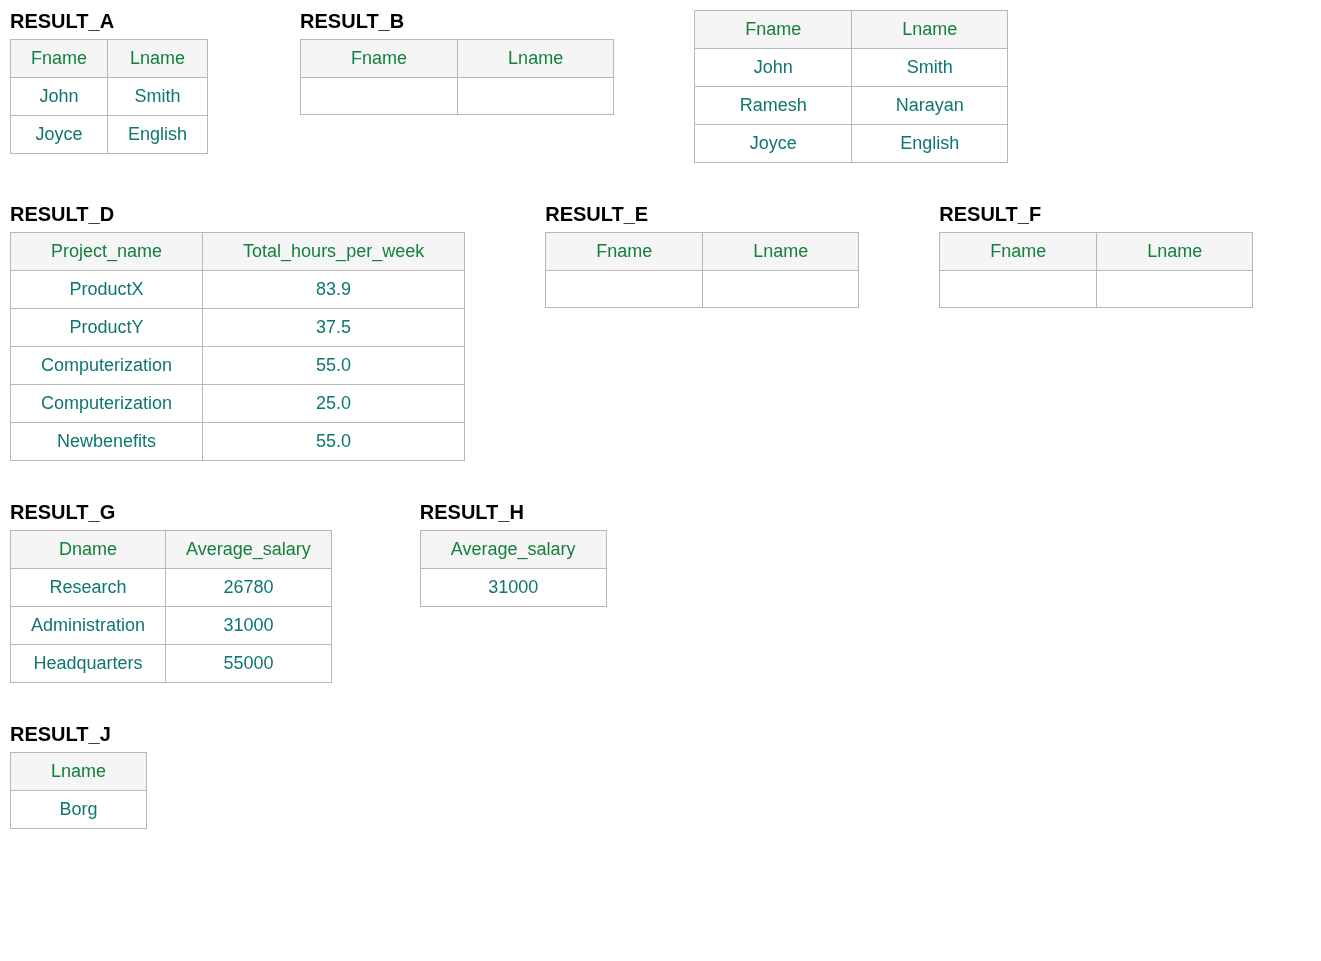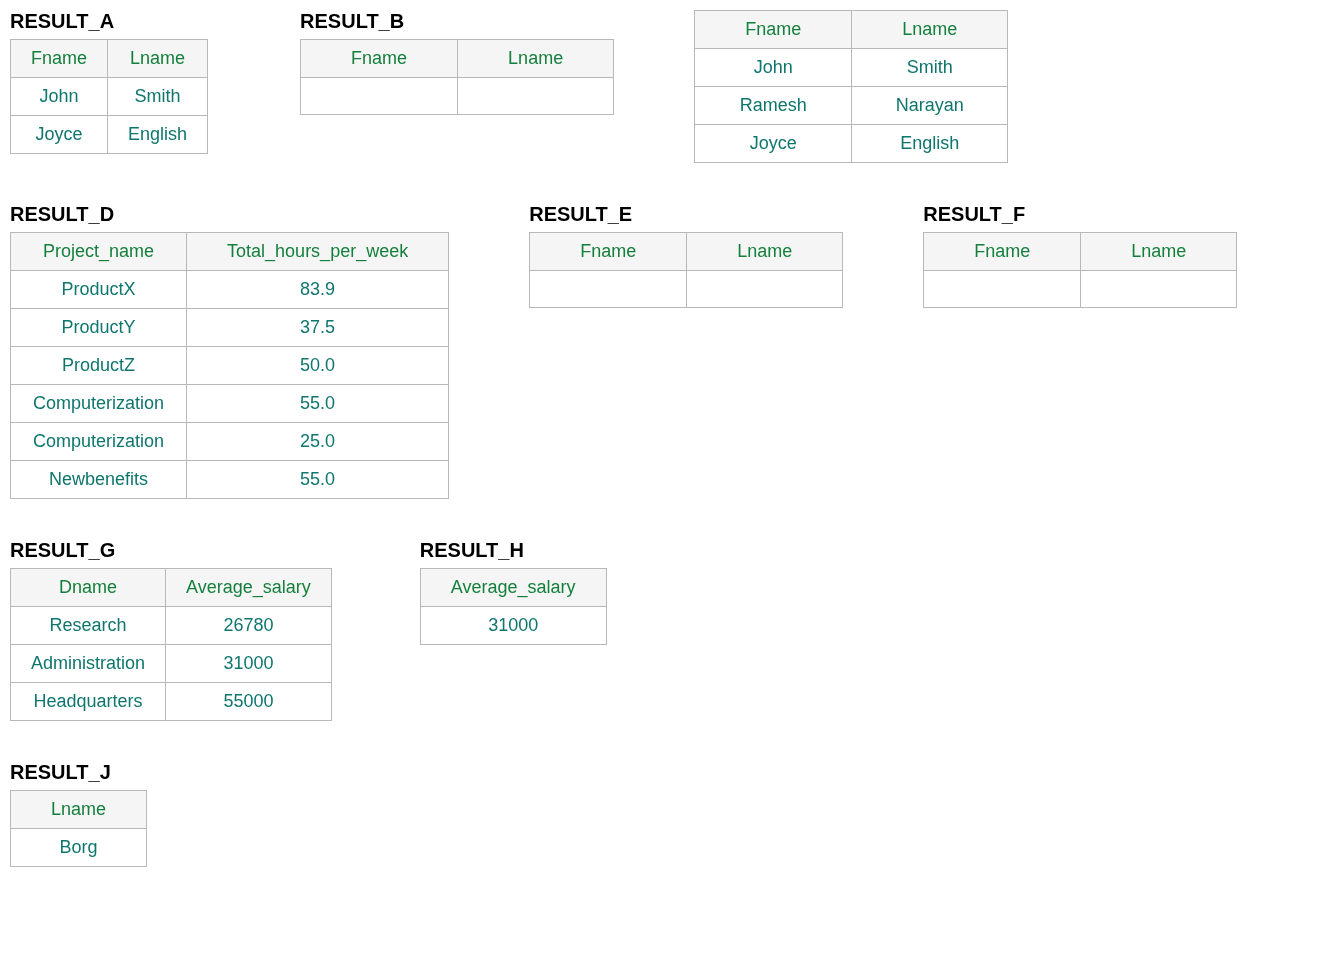--- a/index.html
+++ b/index.html
@@ -112,36 +112,32 @@
       </table>
   </div>
 </div>
 
 <div class="row">
   <div class="block" style="margin-right:80px;">
     <div class="title">RESULT_D</div>
     <table>
       <tbody>
           <tr>
-        <th style="padding:8px 32px;">Project_name</th>
+        <th style="padding:8px 40px;">Project_name</th>
         <th style="padding:8px 40px;">Total_hours_per_week</th>
       </tr>
       <tr>
         <td>ProductX</td>
         <td>83.9</td>
       </tr>
       <tr>
         <td>ProductY</td>
         <td>37.5</td>
       </tr>
       <tr>
-        <td>ProductZ</td>
-        <td>50.0</td>
-      </tr>
-      <tr>
         <td>Computerization</td>
         <td>55.0</td>
       </tr>
       <tr>
         <td>Computerization</td>
         <td>25.0</td>
       </tr>
       <tr>
         <td>Newbenefits</td>
         <td>55.0</td>

